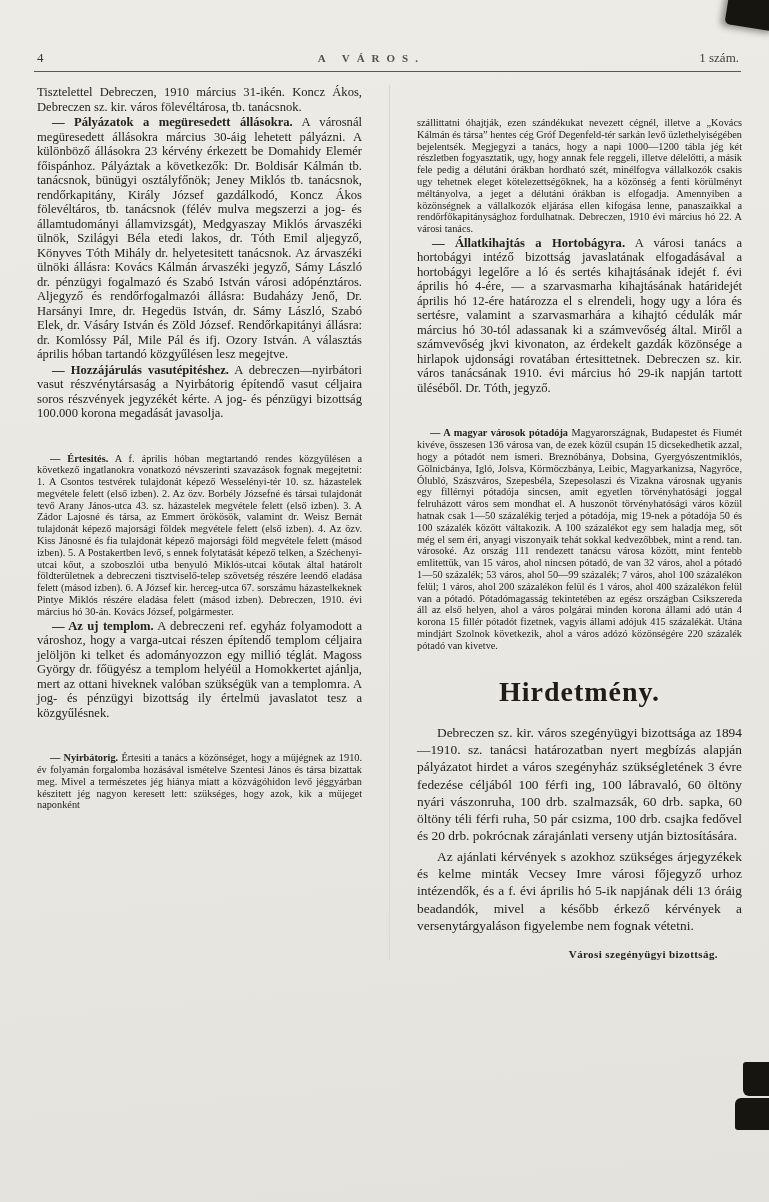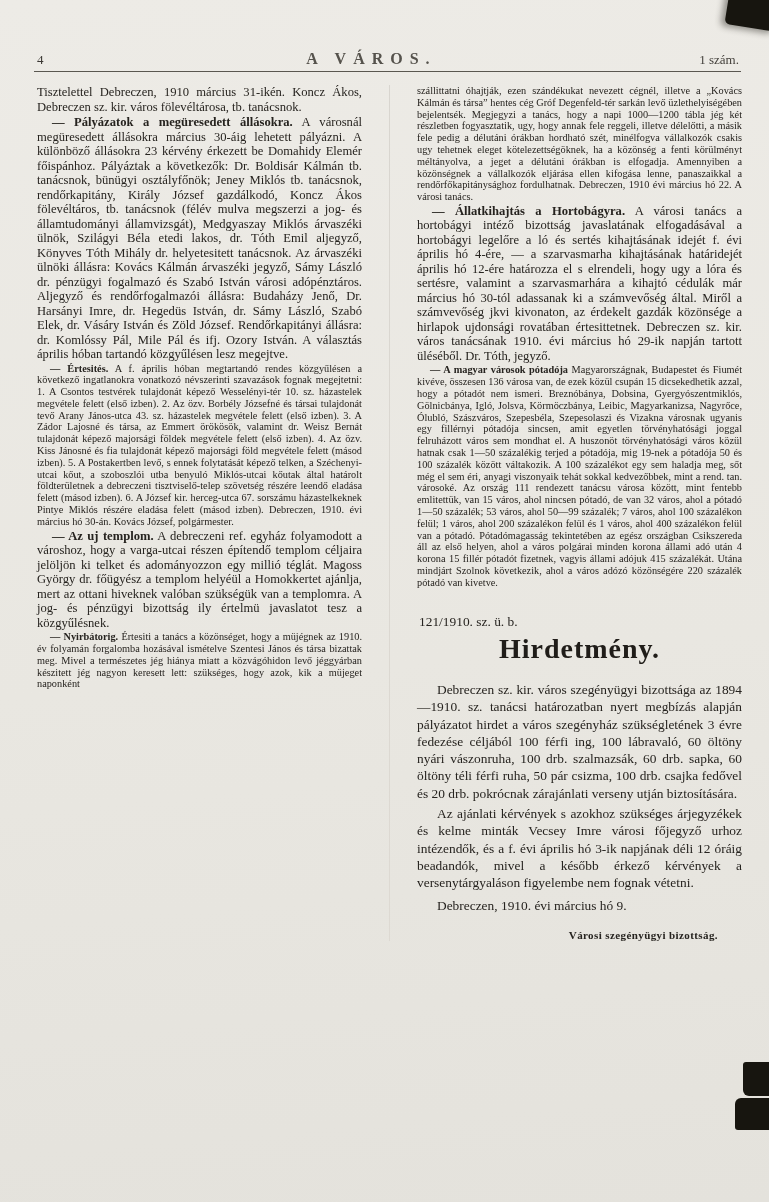--- a/index.html
+++ b/index.html
@@ -7,28 +7,28 @@
   .page {
     position:relative; width:769px; height:1202px; margin:0 auto;
     background:linear-gradient(175deg,#edebe6 0%,#e9e7e1 55%,#e4e2dc 100%);
     font-family:"Liberation Serif", serif; color:#26231f; overflow:hidden;
   }
   .header {
     position:absolute; top:50px; left:37px; right:30px;
     display:flex; justify-content:space-between; align-items:baseline;
     font-size:13px; color:#3a3733;
   }
-  .masthead { letter-spacing:7px; font-size:16px; color:#55524c; font-weight:bold; }
+  .masthead { letter-spacing:7px; font-size:11px; color:#55524c; font-weight:bold; }
   .issue { color:#44413c; }
   .header-rule { position:absolute; top:71px; left:34px; right:28px; height:1px; background:#5a5750; }
   .columns { position:absolute; top:85px; left:37px; right:27px; display:flex; gap:27px; }
   .col { flex:1; text-align:justify; }
   .col-divider { width:1px; background:linear-gradient(#d8d5cf,#ddd9d2); }
   p.body  { font-size:12.6px; line-height:14.5px; text-indent:15px; margin-bottom:1px; }
-  p.small { font-size:10.3px; line-height:11.8px; text-indent:13px; margin-bottom:1px; }
+  p.small { font-size:10.3px; line-height:11.8px; text-indent:13px; margin-bottom:1px;margin-top:32px; }
   .noindent { text-indent:0 !important; }
   .lead { font-weight:bold; }
   .notice { margin-top:24px; }
   .notice-ref { font-size:12.8px; text-align:left; margin:0 0 14px 2px; }
   .notice-title { font-size:28px; font-weight:bold; text-align:center; letter-spacing:1px; margin:0 0 16px; color:#201d19; }
   .notice p { font-size:13.4px; line-height:17.3px; text-indent:20px; margin-bottom:3px; text-align:justify; }
   .notice p.date-line { margin-top:6px; }
   .notice-signature { font-size:11px; font-weight:bold; text-align:right; padding-right:24px; margin-top:14px; letter-spacing:0.4px; }
   .imprint { position:absolute; left:135px; top:1208px; width:310px; text-align:center; font-size:7.6px; font-weight:bold; letter-spacing:0.4px; color:#3d3a35; }
   .artifact { position:absolute; background:#17150f; }
@@ -46,38 +46,37 @@
     <span class="masthead">A VÁROS.</span>
     <span class="issue">1 szám.</span>
   </div>
   <div class="header-rule"></div>
 
   <div class="columns">
 
     <div class="col">
       <p class="body noindent"><span>Tisztelettel Debreczen, 1910 március 31-ikén. Koncz Ákos, Debreczen sz. kir. város fölevéltárosa, tb. tanácsnok.</span></p>
       <p class="body"><strong class="lead">— Pályázatok a megüresedett állásokra.</strong><span> A városnál megüresedett állásokra március 30-áig lehetett pályázni. A különböző állásokra 23 kérvény érkezett be Domahidy Elemér főispánhoz. Pályáztak a következők: Dr. Boldisár Kálmán tb. tanácsnok, bünügyi osztályfőnök; Jeney Miklós tb. tanácsnok, rendőrkapitány, Király József gazdálkodó, Koncz Ákos fölevéltáros, tb. tanácsnok (félév mulva megszerzi a jog- és államtudományi államvizsgát), Medgyaszay Miklós árvaszéki ülnök, Szilágyi Béla etedi lakos, dr. Tóth Emil aljegyző, Könyves Tóth Mihály dr. helyetesitett tanácsnok. Az árvaszéki ülnöki állásra: Kovács Kálmán árvaszéki jegyző, Sámy László dr. pénzügyi fogalmazó és Szabó István városi adópénztáros. Aljegyző és rendőrfogalmazói állásra: Budaházy Jenő, Dr. Harsányi Imre, dr. Hegedüs István, dr. Sámy László, Szabó Elek, dr. Vásáry István és Zöld József. Rendőrkapitányi állásra: dr. Komlóssy Pál, Mile Pál és ifj. Ozory István. A választás április hóban tartandó közgyűlésen lesz megejtve.</span></p>
+      <p class="body"><strong class="lead">— Hozzájárulás vasutépitéshez.</strong><span> A debreczen—nyirbátori vasut részvénytársaság a Nyirbátorig építendő vasut céljaira soros részvények jegyzékét kérte. A jog- és pénzügyi bizottság 100.000 korona megadását javasolja.</span></p>
       <p class="small"><strong class="lead">— Értesités.</strong><span> A f. április hóban megtartandó rendes közgyűlésen a következő ingatlanokra vonatkozó névszerinti szavazások fognak megejtetni: 1. A Csontos testvérek tulajdonát képező Wesselényi-tér 10. sz. házastelek megvétele felett (első izben). 2. Az özv. Borbély Józsefné és társai tulajdonát tevő Arany János-utca 43. sz. házastelek megvétele felett (első izben). 3. A Zádor Lajosné és társa, az Emmert örökösök, valamint dr. Weisz Bernát tulajdonát képező majorsági földek megvétele felett (első izben). 4. Az özv. Kiss Jánosné és fia tulajdonát képező majorsági föld megvétele felett (másod izben). 5. A Postakertben levő, s ennek folytatását képező telken, a Széchenyi-utcai kőut, a szoboszlói utba benyuló Miklós-utcai kőutak által határolt földterületnek a debreczeni tisztviselő-telep szövetség részére leendő eladása felett (másod izben). 6. A József kir. herceg-utca 67. sorszámu házastelkeknek Pintye Miklós részére eladása felett (másod izben). Debreczen, 1910. évi március hó 30-án. Kovács József, polgármester.</span></p>
       <p class="body"><strong class="lead">— Az uj templom.</strong><span> A debreczeni ref. egyház folyamodott a városhoz, hogy a varga-utcai részen építendő templom céljaira jelöljön ki telket és adományozzon egy millió téglát. Magoss György dr. főügyész a templom helyéül a Homokkertet ajánlja, mert az ottani hiveknek valóban szükségük van a templomra. A jog- és pénzügyi bizottság ily értelmü javaslatot tesz a közgyűlésnek.</span></p>
       <p class="small"><strong class="lead">— Nyirbátorig.</strong><span> Értesiti a tanács a közönséget, hogy a müjégnek az 1910. év folyamán forgalomba hozásával ismételve Szentesi János és társa bizattak meg. Mivel a természetes jég hiánya miatt a közvágóhidon levő jéggyárban készitett jég nagyon keresett lett: szükséges, hogy azok, kik a müjeget naponként</span></p>
     </div>
 
     <div class="col-divider"></div>
 
     <div class="col">
       <p class="small noindent"><span>szállittatni óhajtják, ezen szándékukat nevezett cégnél, illetve a „Kovács Kálmán és társa” hentes cég Gróf Degenfeld-tér sarkán levő üzlethelyiségében bejelentsék. Megjegyzi a tanács, hogy a napi 1000—1200 tábla jég két részletben fogyasztatik, ugy, hogy annak fele reggeli, illetve délelőtti, a másik fele pedig a délutáni órákban hordható szét, minélfogva vállalkozók csakis ugy tehetnek eleget kötelezettségöknek, ha a közönség a fenti körülményt méltányolva, a jeget a délutáni órákban is elfogadja. Amennyiben a közönségnek a vállalkozók eljárása ellen kifogása lenne, panaszaikkal a rendőrfőkapitánysághoz fordulhatnak. Debreczen, 1910 évi március hó 22. A városi tanács.</span></p>
       <p class="body"><strong class="lead">— Állatkihajtás a Hortobágyra.</strong><span> A városi tanács a hortobágyi intéző bizottság javaslatának elfogadásával a hortobágyi legelőre a ló és sertés kihajtásának idejét f. évi április hó 4-ére, — a szarvasmarha kihajtásának határidejét április hó 12-ére határozza el s elrendeli, hogy ugy a lóra és sertésre, valamint a szarvasmarhára a kihajtó cédulák már március hó 30-tól adassanak ki a számvevőség által. Miről a számvevőség jkvi kivonaton, az érdekelt gazdák közönsége a hirlapok ujdonsági rovatában értesittetnek. Debreczen sz. kir. város tanácsának 1910. évi március hó 29-ik napján tartott üléséből. Dr. Tóth, jegyző.</span></p>
       <p class="small"><strong class="lead">— A magyar városok pótadója</strong><span> Magyarországnak, Budapestet és Fiumét kivéve, összesen 136 városa van, de ezek közül csupán 15 dicsekedhetik azzal, hogy a pótadót nem ismeri. Breznóbánya, Dobsina, Gyergyószentmiklós, Gölnicbánya, Igló, Jolsva, Körmöczbánya, Leibic, Magyarkanizsa, Nagyrőce, Ólubló, Szászváros, Szepesbéla, Szepesolaszi és Vizakna városnak ugyanis egy fillérnyi pótadója sincsen, amit egyetlen törvényhatósági joggal felruházott város sem mondhat el. A huszonöt törvényhatósági város közül hatnak csak 1—50 százalékig terjed a pótadója, mig 19-nek a pótadója 50 és 100 százalék között váltakozik. A 100 százalékot egy sem haladja meg, sőt még el sem éri, anyagi viszonyaik tehát sokkal kedvezőbbek, mint a rend. tan. városoké. Az ország 111 rendezett tanácsu városa között, mint fentebb emlitettük, van 15 város, ahol nincsen pótadó, de van 32 város, ahol a pótadó 1—50 százalék; 53 város, ahol 50—99 százalék; 7 város, ahol 100 százalékon felül; 1 város, ahol 200 százalékon felül és 1 város, ahol 400 százalékon felül van a pótadó. Pótadómagasság tekintetében az egész országban Csikszereda áll az első helyen, ahol a város polgárai minden korona állami adó után 4 korona 15 fillér pótadót fizetnek, vagyis állami adójuk 415 százalékát. Utána mindjárt Szolnok következik, ahol a város adózó közönségére 220 százalék pótadó van kivetve.</span></p>
 
       <div class="notice">
-        <p class="notice-ref noindent">121/1910. sz. ü. b.</p>
         <h1 class="notice-title">Hirdetmény.</h1>
         <p>Debreczen sz. kir. város szegényügyi bizottsága az 1894—1910. sz. tanácsi határozatban nyert megbízás alapján pályázatot hirdet a város szegényház szükségletének 3 évre fedezése céljából 100 férfi ing, 100 lábravaló, 60 öltöny nyári vászonruha, 100 drb. szalmazsák, 60 drb. sapka, 60 öltöny téli férfi ruha, 50 pár csizma, 100 drb. csajka fedővel és 20 drb. pokrócnak zárajánlati verseny utján biztosítására.</p>
-        <p>Az ajánlati kérvények s azokhoz szükséges árjegyzékek és kelme minták Vecsey Imre városi főjegyző urhoz intézendők, és a f. évi április hó 3-ik napjának déli 12 óráig beadandók, mivel a később érkező kérvények a versenytárgyaláson figyelembe nem fognak vétetni.</p>
-        <p class="date-line">Debreczen, 1910. évi március hó 9.</p>
+        <p>Az ajánlati kérvények s azokhoz szükséges árjegyzékek és kelme minták Vecsey Imre városi főjegyző urhoz intézendők, és a f. évi április hó 5-ik napjának déli 13 óráig beadandók, mivel a később érkező kérvények a versenytárgyaláson figyelembe nem fognak vétetni.</p>
         <div class="notice-signature">Városi szegényügyi bizottság.</div>
       </div>
     </div>
 
   </div>
 
   <div class="imprint">Debreczen sz. kir. város könyvnyomda-vállalata.</div>
 
   <div class="artifact corner"></div>
   <div class="artifact edge1"></div>

